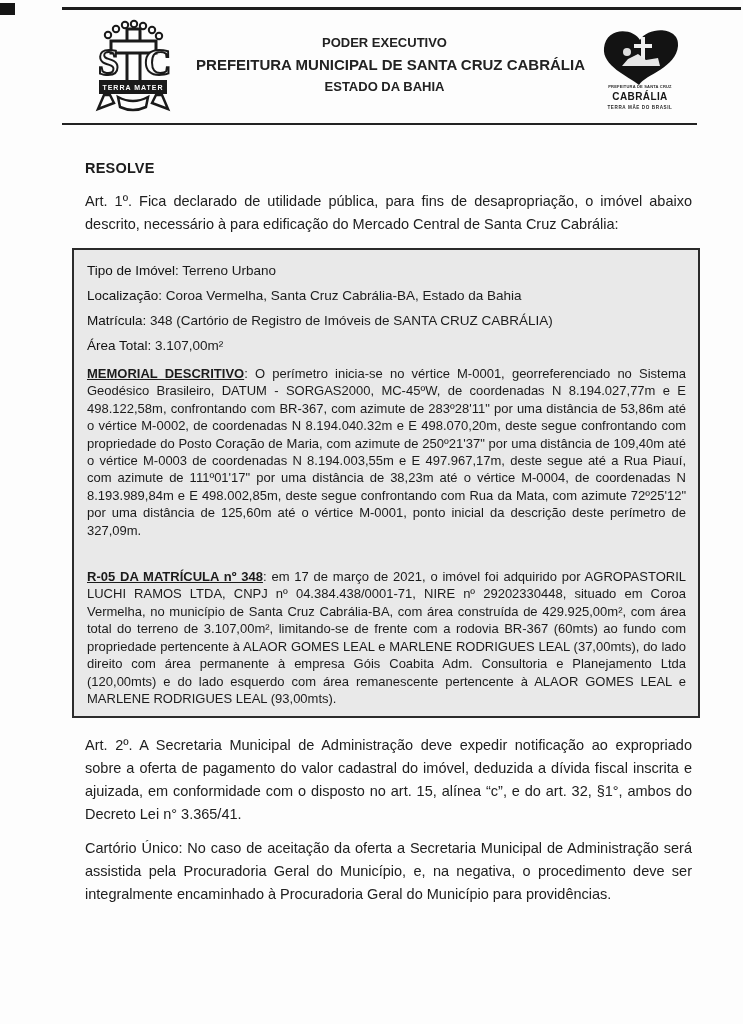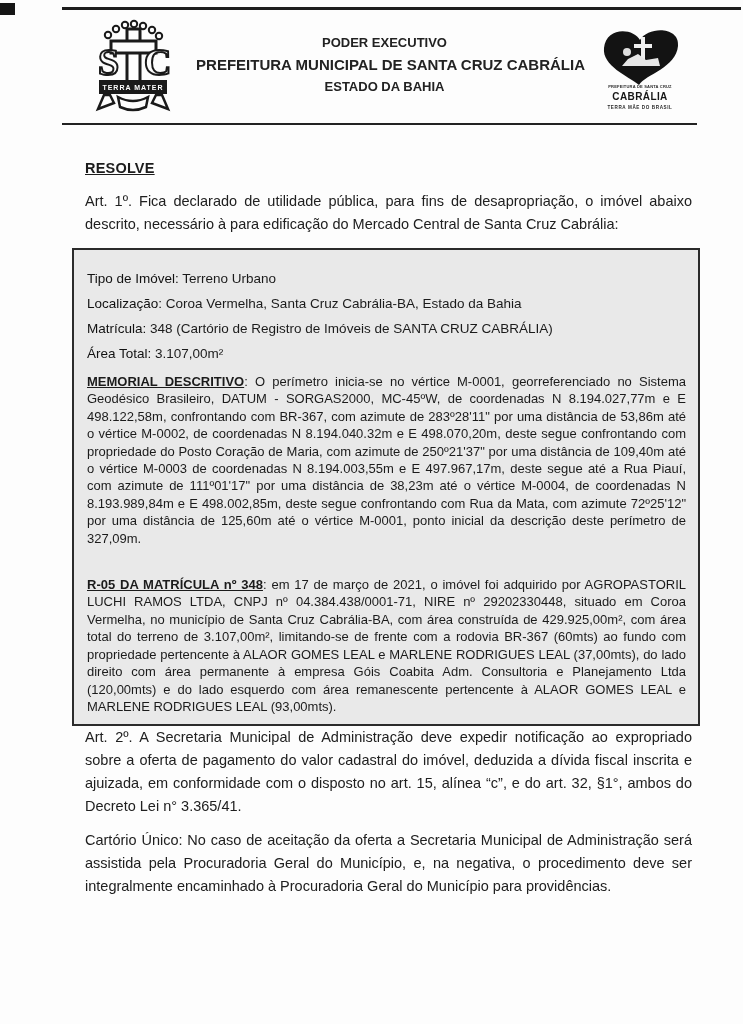--- a/index.html
+++ b/index.html
@@ -39,46 +39,46 @@
   .cab-small-top { font-size:4px; font-weight:bold; color:#2a2a2a; letter-spacing:.2px; margin-top:-2px; }
   .cab-name { font-size:10px; font-weight:bold; color:#161616; letter-spacing:.4px; line-height:15px; font-stretch:condensed; }
   .cab-motto { font-size:4.6px; font-weight:bold; color:#2a2a2a; letter-spacing:.6px; margin-top:1.5px; }
   .divider-rule {
     position:absolute; left:62px; top:123px; width:635px; height:2px;
     background:#222;
   }
   .content {
     position:absolute; left:85px; top:160px; width:607px;
   }
-  .resolve { font-size:14.5px; font-weight:bold; letter-spacing:.2px;text-decoration:underline; }
+  .resolve { font-size:14.5px; font-weight:bold; letter-spacing:.2px; }
   p.body-par {
     margin-top:14px;
     font-size:14.5px; line-height:23px; text-align:justify; color:#202020;
   }
   .b { font-weight:normal; }
   .property-box {
     margin:12px 0 0 -13px;
     width:628px;
     border:2px solid #2b2b2b;
     background:#e9e9e9;
-    padding:16px 12px 9px 13px;
+    padding:8px 12px 9px 13px;
   }
   .prop-row { font-size:13.5px; line-height:25px; color:#1b1b1b; }
   .prop-row .b { color:#111; }
   .perimetric-title {
     text-align:center; font-weight:bold; font-size:13.5px;
     margin:8px 0 6px 0; letter-spacing:.2px;
   }
   p.box-par {
     font-size:13px; line-height:17.4px; text-align:justify; color:#1b1b1b;
     margin-top:7px;
   }
   p.box-par.second { margin-top:29px; }
   .bu { font-weight:bold; text-decoration:underline; }
-  p.art2 { margin-top:0; }
+  p.art2 { margin-top:16px; }
   p.sole { margin-top:11px; }
 </style>
 </head>
 <body>
 
 <div class="page">
 
   <div class="scan-artifact"></div>
   <div class="top-rule"></div>
 

